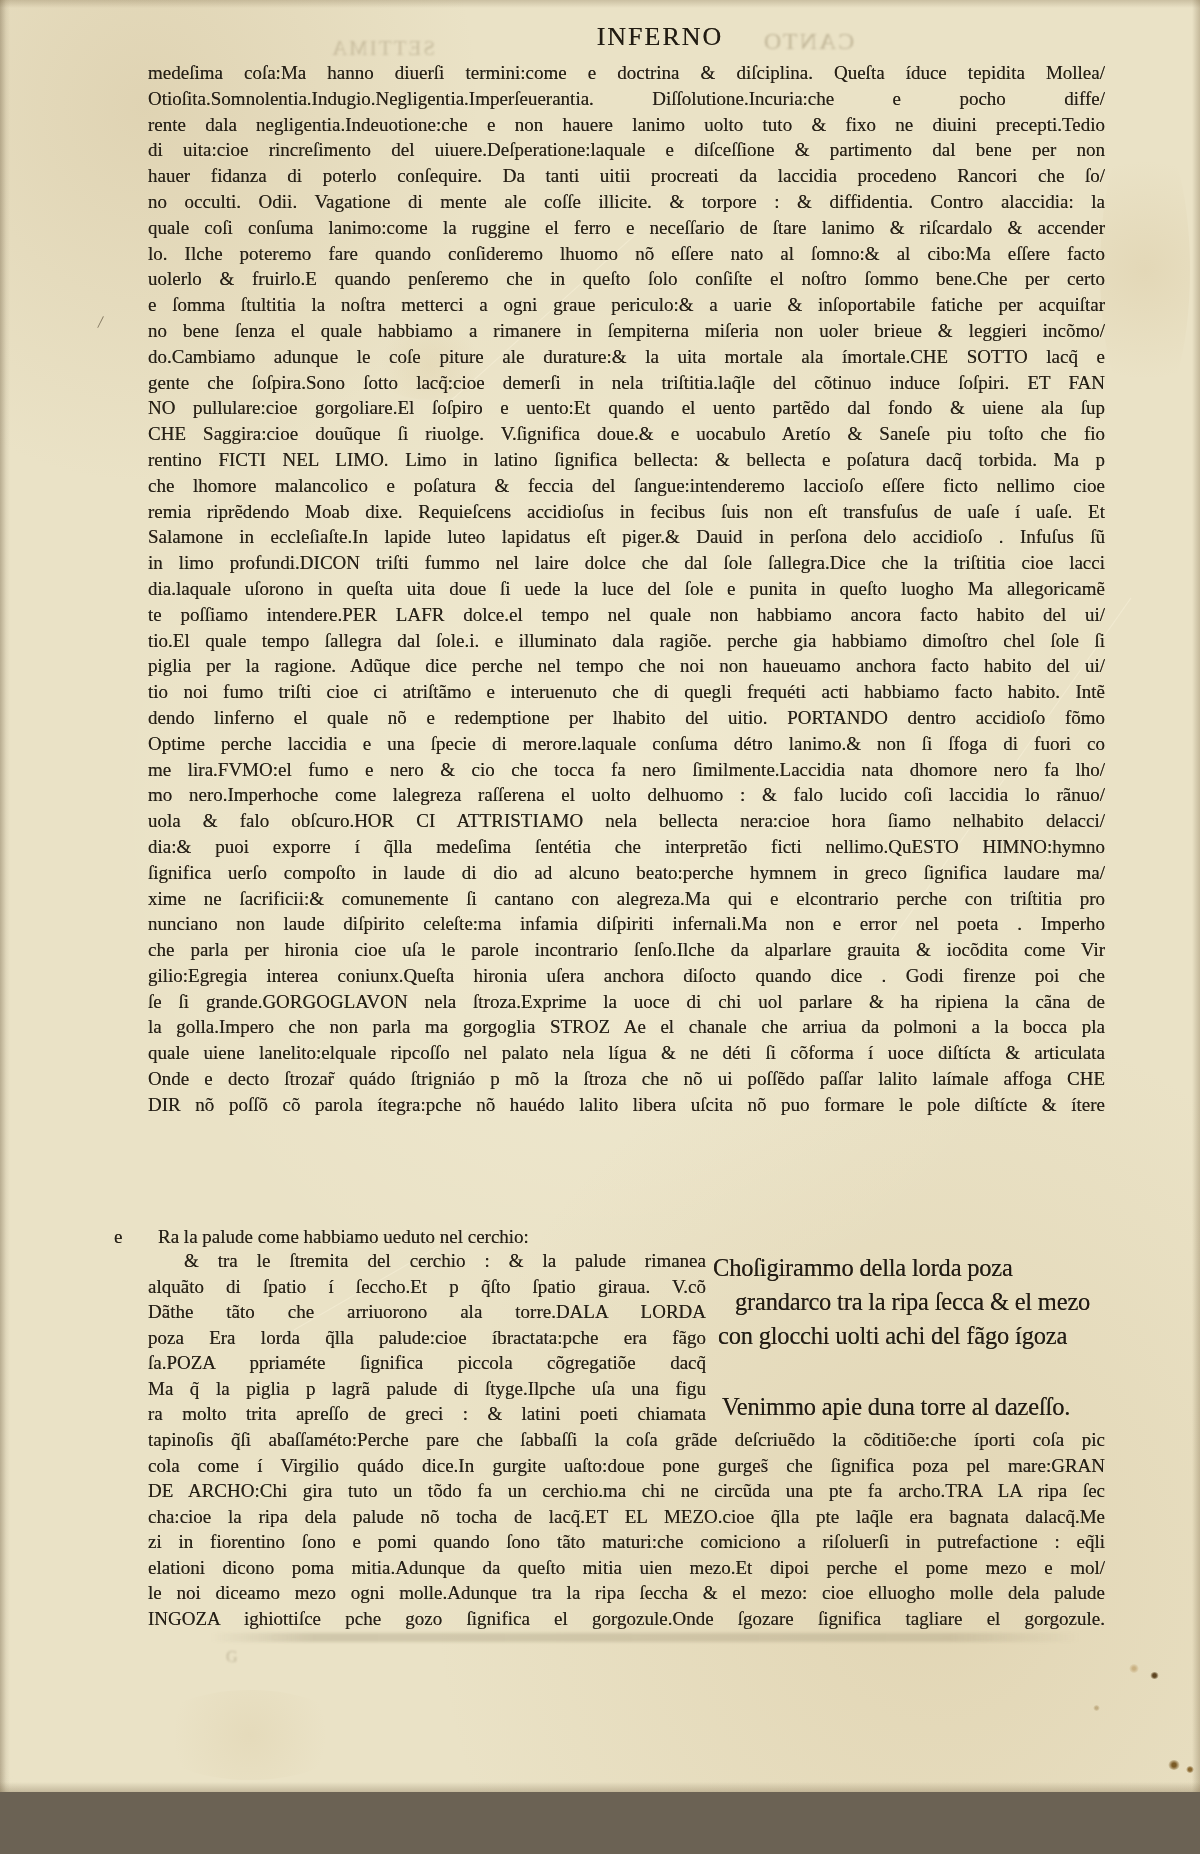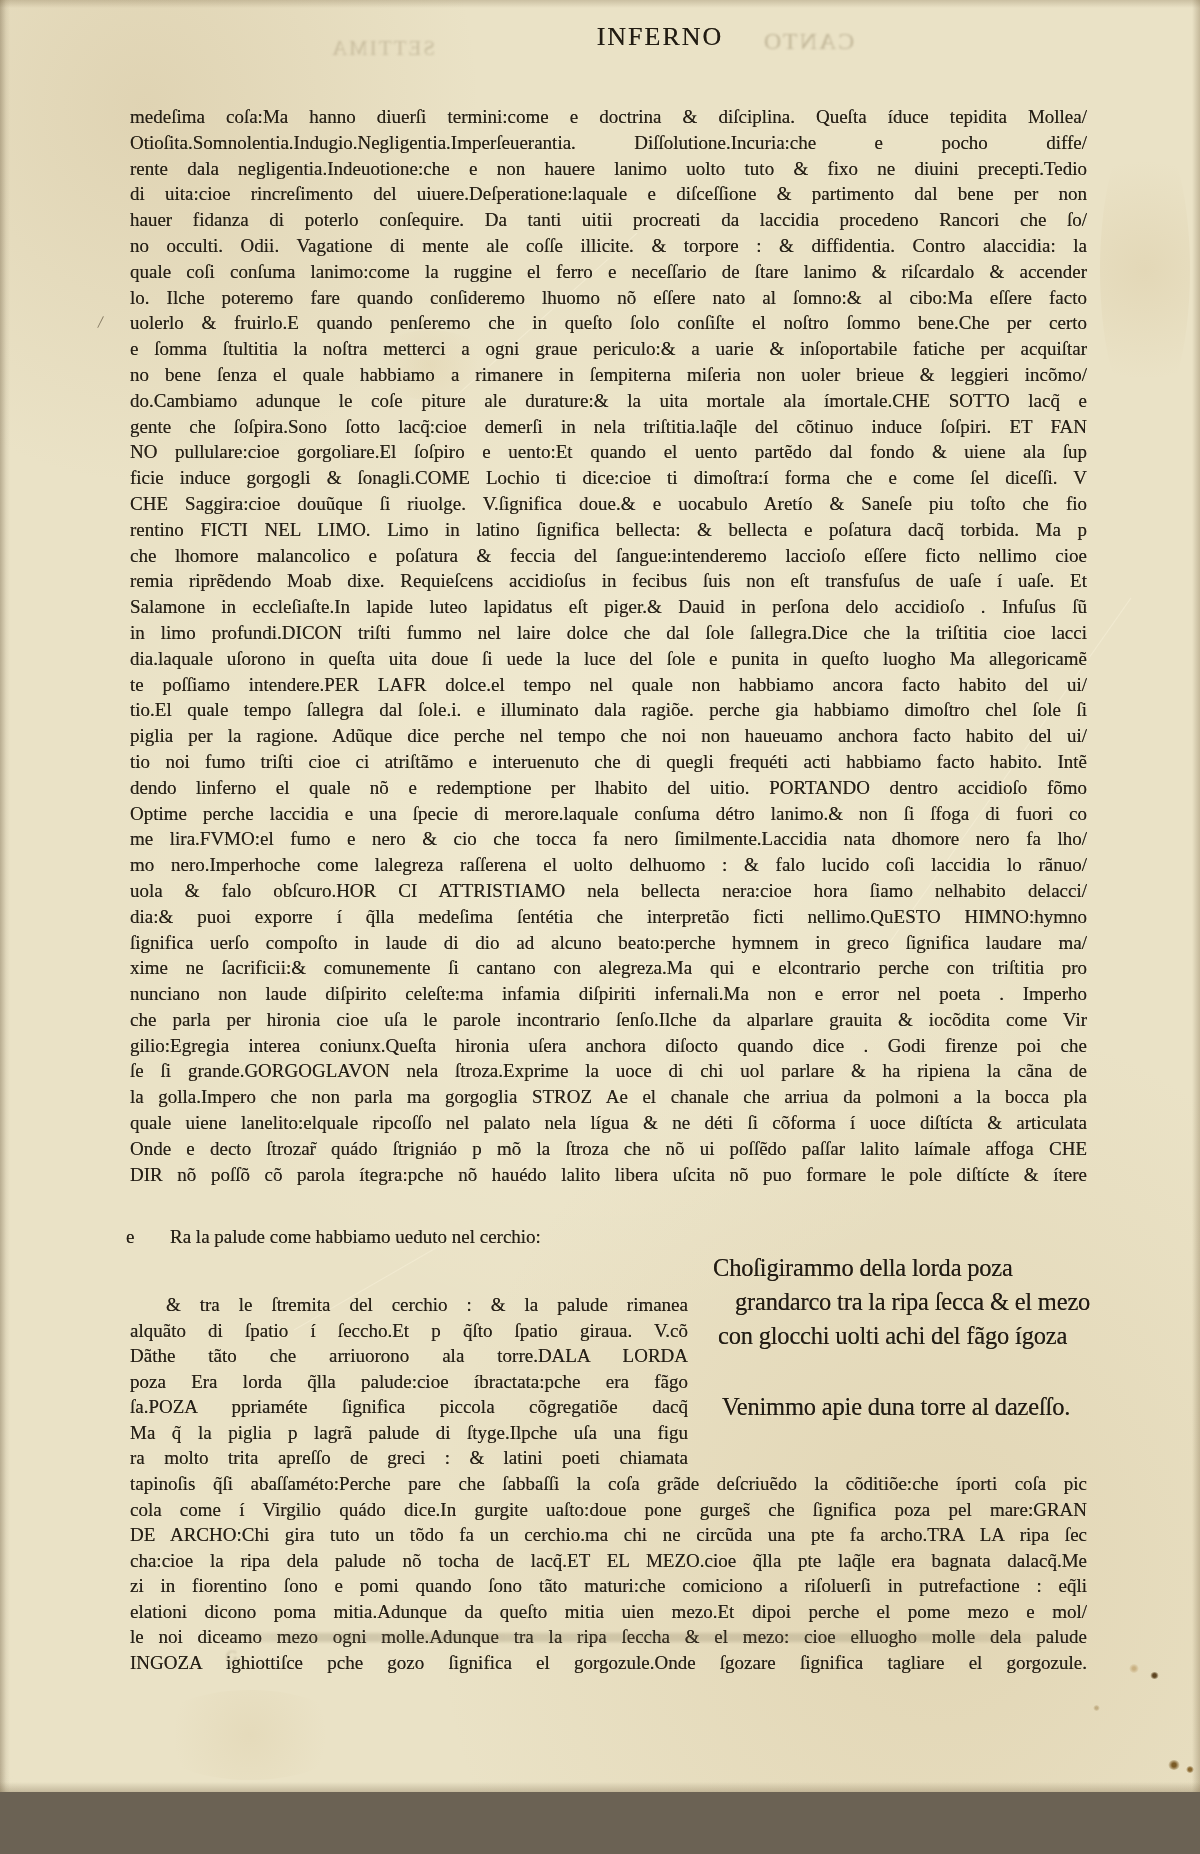--- a/index.html
+++ b/index.html
@@ -28,32 +28,32 @@
     font-size:26px; letter-spacing:2px; color:#221c13;
     text-shadow:0 0 0.5px rgba(30,24,16,0.7);
   }
   .ghost{
     position:absolute; transform:scaleX(-1); filter:blur(1.2px);
     color:rgba(128,114,78,0.38); font-size:24px; letter-spacing:2px;
   }
   .ghost-right{left:762px; top:28px;}
   .ghost-left{left:330px; top:36px; font-size:21px; color:rgba(128,114,78,0.30);}
 
-  .block{position:absolute; left:130px; width:957px;margin-top:44px;}
+  .block{position:absolute; left:148px; width:957px;}
   .tline{
     text-align:justify; overflow:hidden; white-space:normal;
     text-shadow:0 0 0.4px rgba(38,30,20,0.65);
   }
   .tline::after{content:""; display:inline-block; width:100%; height:0;}
 
   .upper{top:60px; font-size:19px; line-height:25.8px;}
   .upper .tline{height:25.8px;}
 
   .parline{
-    position:absolute; left:126px; top:1224px; width:957px; height:26px;
+    position:absolute; left:114px; top:1224px; width:957px; height:26px;
     font-size:19px; line-height:25.8px; white-space:nowrap;
     text-shadow:0 0 0.4px rgba(38,30,20,0.65);
   }
   .parline .guide{display:inline-block; width:44px;}
 
   .leftcol{top:1248px; width:558px; font-size:19px; line-height:25.5px;}
   .leftcol .tline{height:25.5px;}
   .leftcol .tline:first-child{text-indent:36px;}
 
   .verse{
@@ -132,21 +132,20 @@
       <div class="tline">hauer fidanza di poterlo conſequire. Da tanti uitii procreati da laccidia procedeno Rancori che ſo/</div>
       <div class="tline">no occulti. Odii. Vagatione di mente ale coſſe illicite. &amp; torpore : &amp; diffidentia. Contro alaccidia: la</div>
       <div class="tline">quale coſi conſuma lanimo:come la ruggine el ferro e neceſſario de ſtare lanimo &amp; riſcardalo &amp; accender</div>
       <div class="tline">lo. Ilche poteremo fare quando conſideremo lhuomo nõ eſſere nato al ſomno:&amp; al cibo:Ma eſſere facto</div>
       <div class="tline">uolerlo &amp; fruirlo.E quando penſeremo che in queſto ſolo conſiſte el noſtro ſommo bene.Che per certo</div>
       <div class="tline">e ſomma ſtultitia la noſtra metterci a ogni graue periculo:&amp; a uarie &amp; inſoportabile fatiche per acquiſtar</div>
       <div class="tline">no bene ſenza el quale habbiamo a rimanere in ſempiterna miſeria non uoler brieue &amp; leggieri incõmo/</div>
       <div class="tline">do.Cambiamo adunque le coſe piture ale durature:&amp; la uita mortale ala ímortale.CHE SOTTO lacq̃ e</div>
       <div class="tline">gente che ſoſpira.Sono ſotto lacq̃:cioe demerſi in nela triſtitia.laq̃le del cõtinuo induce ſoſpiri. ET FAN</div>
       <div class="tline">NO pullulare:cioe gorgoliare.El ſoſpiro e uento:Et quando el uento partẽdo dal fondo &amp; uiene ala ſup</div>
-      <div class="tline">ficie induce gorgogli &amp; ſonagli.COME Lochio ti dice:cioe ti dimoſtra:í forma che e come ſel diceſſi. V</div>
       <div class="tline">CHE Saggira:cioe douũque ſi riuolge. V.ſignifica doue.&amp; e uocabulo Aretío &amp; Saneſe piu toſto che fio</div>
       <div class="tline">rentino FICTI NEL LIMO. Limo in latino ſignifica bellecta: &amp; bellecta e poſatura dacq̃ torbida. Ma p</div>
       <div class="tline">che lhomore malancolico e poſatura &amp; feccia del ſangue:intenderemo laccioſo eſſere ficto nellimo cioe</div>
       <div class="tline">remia riprẽdendo Moab dixe. Requieſcens accidioſus in fecibus ſuis non eſt transfuſus de uaſe í uaſe. Et</div>
       <div class="tline">Salamone in eccleſiaſte.In lapide luteo lapidatus eſt piger.&amp; Dauid in perſona delo accidioſo . Infuſus ſũ</div>
       <div class="tline">in limo profundi.DICON triſti fummo nel laire dolce che dal ſole ſallegra.Dice che la triſtitia cioe lacci</div>
       <div class="tline">dia.laquale uſorono in queſta uita doue ſi uede la luce del ſole e punita in queſto luogho Ma allegoricamẽ</div>
       <div class="tline">te poſſiamo intendere.PER LAFR dolce.el tempo nel quale non habbiamo ancora facto habito del ui/</div>
       <div class="tline">tio.El quale tempo ſallegra dal ſole.i. e illuminato dala ragiõe. perche gia habbiamo dimoſtro chel ſole ſi</div>
       <div class="tline">piglia per la ragione. Adũque dice perche nel tempo che noi non haueuamo anchora facto habito del ui/</div>

